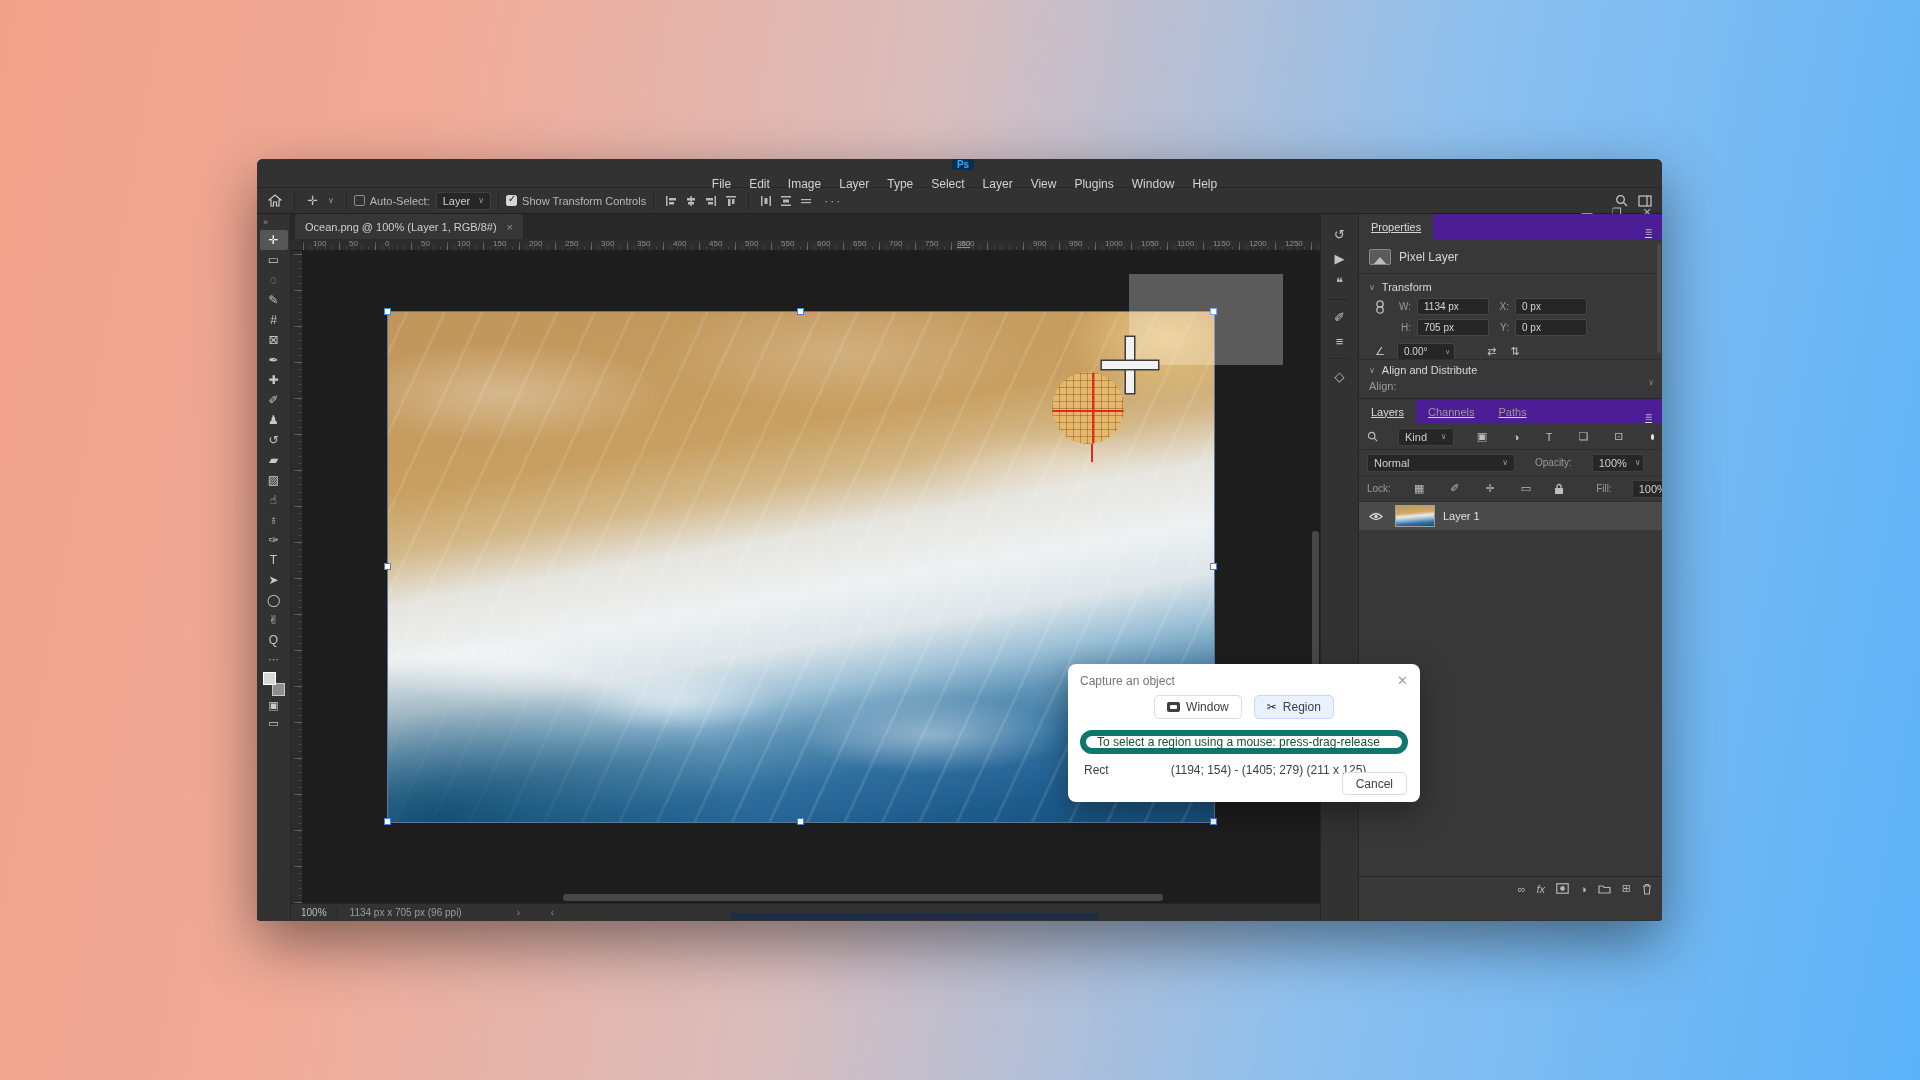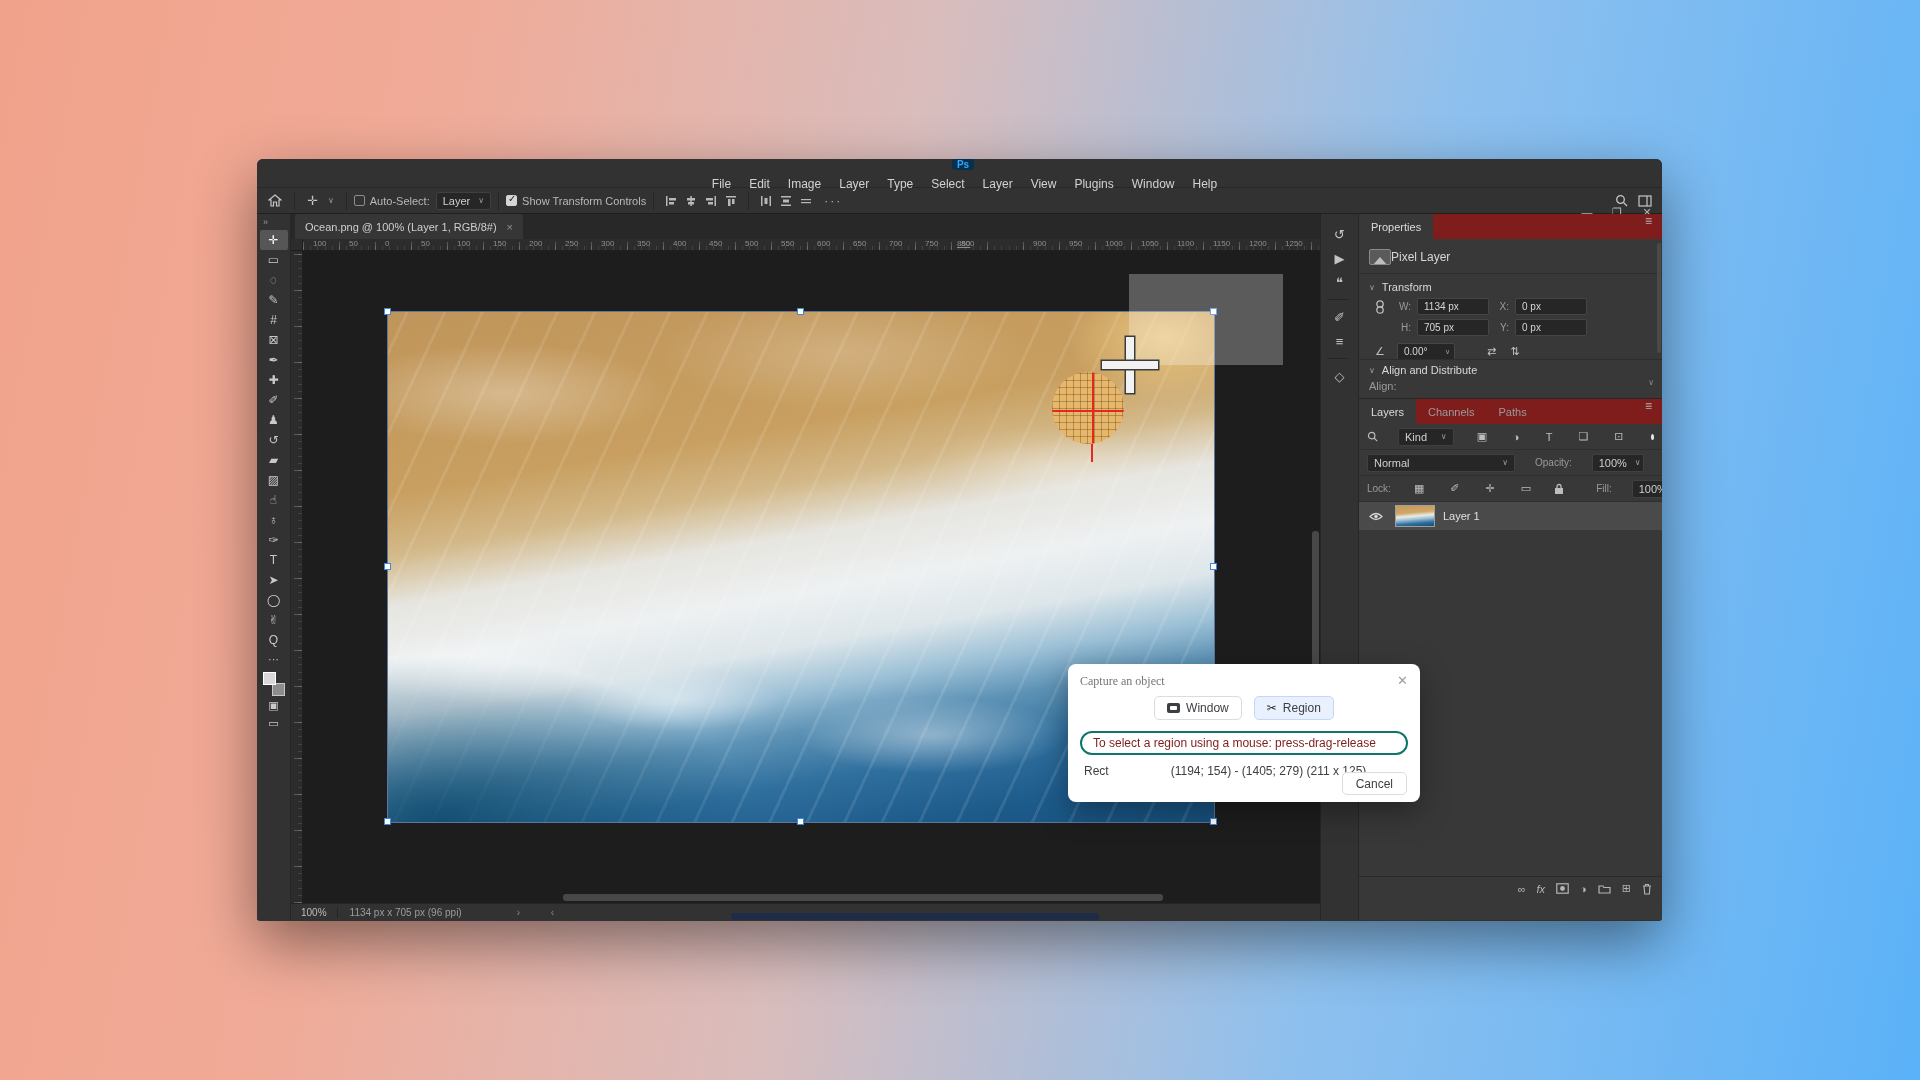--- a/index.html
+++ b/index.html
@@ -122,28 +122,28 @@
 
   
   .dockstrip { width:38px; background:#323232; border-left:1px solid #262626; display:flex;
     flex-direction:column; align-items:center; padding-top:8px; }
   .dock-ico { width:26px; height:24px; display:flex; align-items:center; justify-content:center;
     color:#c3c3c3; font-size:13px; }
   .dock-sep { width:22px; height:1px; background:#262626; margin:5px 0; }
 
   
   .panels { width:304px; background:#383838; border-left:1px solid #262626; display:flex; flex-direction:column; }
-  .ptab-strip { height:25px; background:#7f1d1d; display:flex; align-items:flex-start; }
+  .ptab-strip { height:25px; background:#4c1d95; display:flex; align-items:flex-end;text-decoration:underline; }
   .ptab { height:25px; display:flex; align-items:center; padding:0 12px; color:#9a9a9a; font-size:11px; }
   .ptab.active { background:#383838; color:#dcdcdc; }
   .pmenu { margin-left:auto; padding-right:10px; color:#b3b3b3; font-size:12px; }
 
   .props-body { height:120px; position:relative; padding-top:6px; }
   .props-scroll { position:absolute; right:1px; top:4px; width:4px; height:110px; background:#4a4a4a; border-radius:2px; }
-  .pixel-layer-row { display:flex; align-items:center; gap:0; padding:4px 10px 6px 10px; }
+  .pixel-layer-row { display:flex; align-items:center; gap:8px; padding:4px 10px 6px 10px; }
   .thumb-ico { width:22px; height:16px; background:#5a5a5a; border:1px solid #8a8a8a; border-radius:2px;
     position:relative; overflow:hidden; }
   .thumb-ico::after { content:""; position:absolute; left:2px; bottom:-2px; width:0; height:0;
     border-left:8px solid transparent; border-right:8px solid transparent; border-bottom:9px solid #bdbdbd; }
   .props-div { height:1px; background:#2d2d2d; margin:2px 0 4px 0; }
   .sec-header { display:flex; align-items:center; gap:7px; padding:3px 10px; color:#d8d8d8; font-size:11px; }
   .sec-car { font-size:8px; color:#9a9a9a; }
   .tf-grid { display:flex; align-items:center; padding:2px 10px; gap:6px; }
   .link-col { width:22px; display:flex; justify-content:center; }
   .fld-label { color:#9a9a9a; font-size:10px; width:14px; text-align:right; }
@@ -174,32 +174,32 @@
   .layers-bottom { height:24px; border-top:1px solid #2a2a2a; display:flex; align-items:center;
     justify-content:flex-end; gap:11px; padding-right:10px; color:#b5b5b5; font-size:11px; }
   .fx-label { font-style:italic; font-size:11px; color:#b5b5b5; }
 
   .taskbar-sliver { position:absolute; left:474px; bottom:1px; width:368px; height:7px;
     background:#1c2b49; border-radius:3px; opacity:.92; }
 
   
   .dialog { position:absolute; left:1068px; top:664px; width:352px; height:138px; background:#ffffff;
     border-radius:8px; box-shadow:0 10px 30px rgba(0,0,0,.35); font-size:12px; color:#3c4043; }
-  .dlg-title-row { display:flex; align-items:center; padding:9px 12px 0 12px;font-family:Liberation Serif, serif; }
+  .dlg-title-row { display:flex; align-items:center; padding:9px 12px 0 12px; }
   .dlg-title { color:#757575; font-size:12px; }
   .dlg-close { margin-left:auto; color:#9aa0a6; font-size:13px; }
   .dlg-buttons { display:flex; justify-content:center; gap:12px; margin-top:7px; }
   .dlg-btn { height:24px; display:flex; align-items:center; gap:6px; padding:0 12px;
     border:1px solid #dadce0; border-radius:5px; background:#fff; color:#3c4043; font-size:12px; }
   .dlg-btn.region { background:#e9f1fe; border-color:#c3d7fb; }
   .win-cap-ico { width:13px; height:10px; background:#3c4043; border-radius:2px; position:relative; }
   .win-cap-ico::after { content:""; position:absolute; left:3px; top:3px; width:7px; height:4px; background:#ffffff; border-radius:1px; }
   .scissors { font-size:12px; color:#202124; }
-  .dlg-instruction { margin:11px 12px 0 12px; height:24px; border:2px solid #0f766e; border-radius:12px;
-    display:flex; align-items:center; padding-left:11px; color:#7f1d1d; font-size:12px; background:#fff; }
+  .dlg-instruction { margin:11px 12px 0 12px; height:24px; border:6px solid #0f766e; border-radius:12px;
+    display:flex; align-items:center; padding-left:11px; color:#14532d; font-size:12px; background:#fff; }
   .dlg-rect-row { display:flex; margin:9px 12px 0 16px; color:#3c4043; font-size:12px; }
   .dlg-rect-value { margin-left:62px; }
   .dlg-cancel { position:absolute; right:13px; bottom:7px; height:23px; padding:0 13px;
     border:1px solid #dadce0; border-radius:5px; background:#fff; display:flex; align-items:center; font-size:12px; color:#3c4043; }
 
   svg.mini { display:block; }
 </style>
 </head>
 <body>
 

